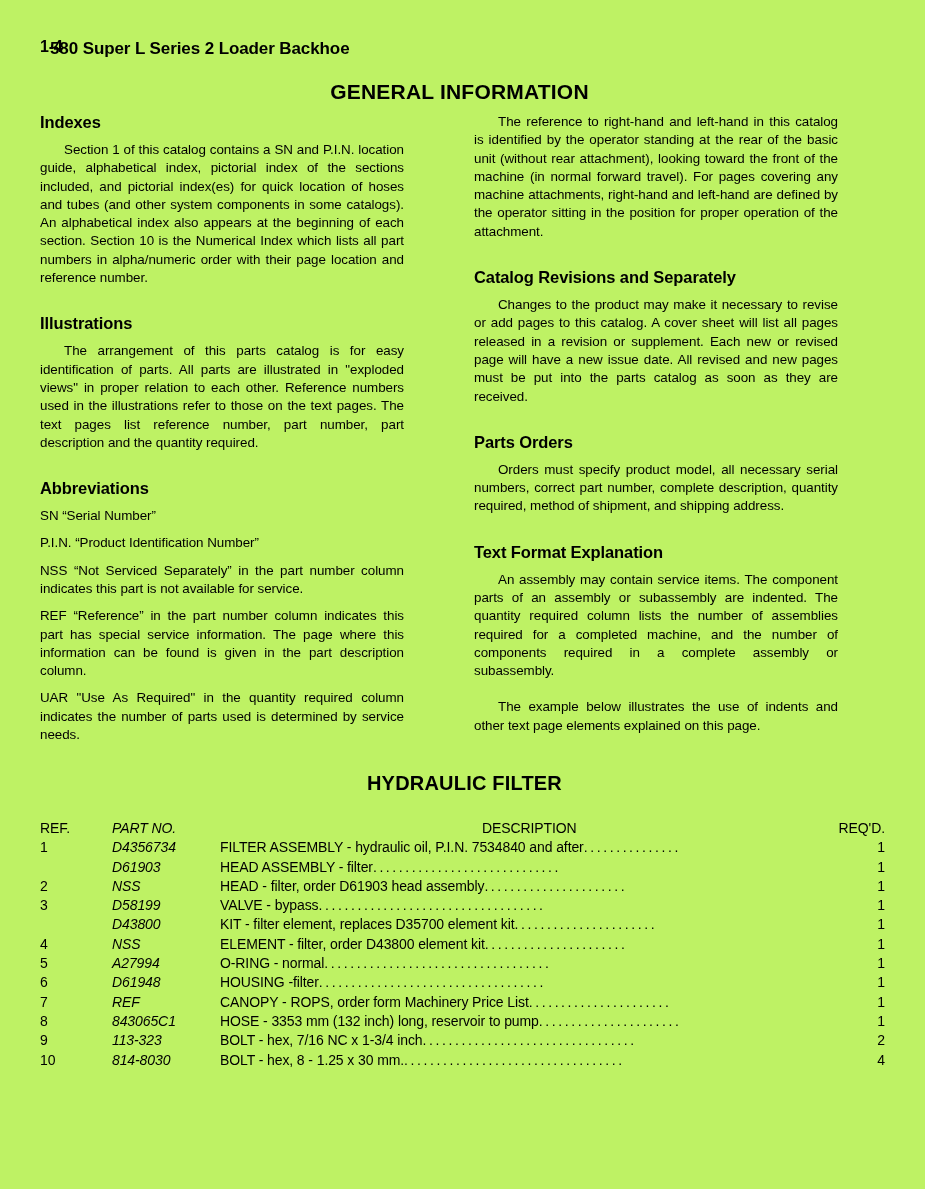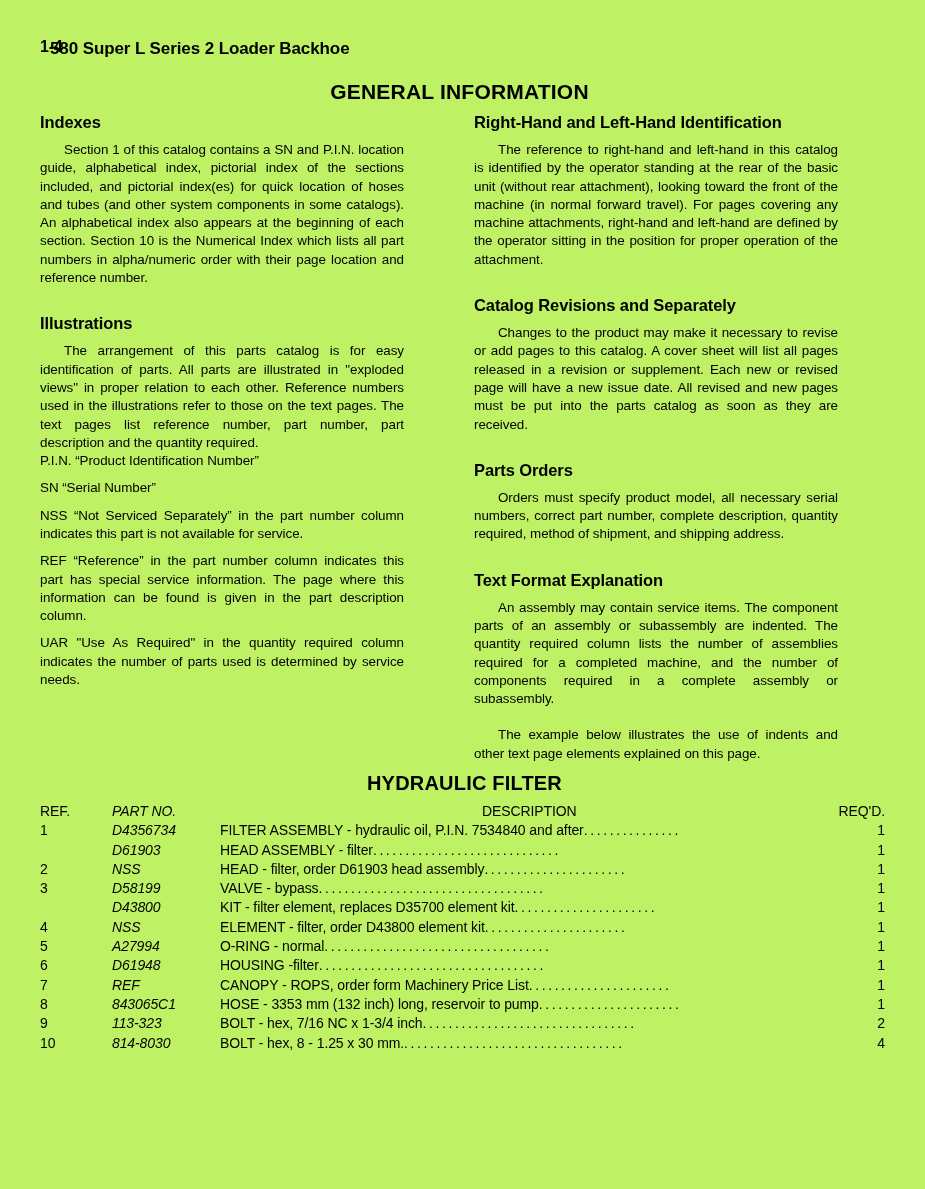--- a/index.html
+++ b/index.html
@@ -105,21 +105,21 @@
     position: absolute;
     top: 772px;
     left: 40px;
     width: 845px;
   }
   .parts-title {
     text-align: center;
     font-size: 20px;
     font-weight: bold;
     letter-spacing: 0.2px;
-    margin: 0 0 7px 0;
+    margin: 0 0 24px 0;
     padding-left: 4px;
   }
   table.parts {
     width: 100%;
     border-collapse: collapse;
     font-size: 14px;
     letter-spacing: -0.1px;
   }
   table.parts th,
   table.parts td {
@@ -165,31 +165,31 @@
   <div class="columns">
 
     <div class="col">
 
       <h2>Indexes</h2>
       <p class="body">Section 1 of this catalog contains a SN and P.I.N. location guide, alphabetical index, pictorial index of the sections included, and pictorial index(es) for quick location of hoses and tubes (and other system components in some catalogs). An alphabetical index also appears at the beginning of each section. Section 10 is the Numerical Index which lists all part numbers in alpha/numeric order with their page location and reference number.</p>
 
       <h2 class="spaced-lg">Illustrations</h2>
       <p class="body">The arrangement of this parts catalog is for easy identification of parts. All parts are illustrated in "exploded views" in proper relation to each other. Reference numbers used in the illustrations refer to those on the text pages. The text pages list reference number, part number, part description and the quantity required.</p>
 
+      <h2 class="spaced-lg">Abbreviations</h2>
+      <p class="abbr">SN “Serial Number”</p>
       <p class="abbr">P.I.N. “Product Identification Number”</p>
-      <p class="abbr">SN “Serial Number”</p>
       <p class="abbr">NSS “Not Serviced Separately” in the part number column indicates this part is not available for service.</p>
       <p class="abbr">REF “Reference” in the part number column indicates this part has special service information. The page where this information can be found is given in the part description column.</p>
       <p class="abbr">UAR "Use As Required" in the quantity required column indicates the number of parts used is determined by service needs.</p>
 
     </div>
 
     <div class="col">
 
-      <h2>Right-Hand and Left-Hand Identification</h2>
       <p class="body">The reference to right-hand and left-hand in this catalog is identified by the operator standing at the rear of the basic unit (without rear attachment), looking toward the front of the machine (in normal forward travel). For pages covering any machine attachments, right-hand and left-hand are defined by the operator sitting in the position for proper operation of the attachment.</p>
 
       <h2 class="spaced-lg">Catalog Revisions and Separately</h2>
       <p class="body">Changes to the product may make it necessary to revise or add pages to this catalog. A cover sheet will list all pages released in a revision or supplement. Each new or revised page will have a new issue date. All revised and new pages must be put into the parts catalog as soon as they are received.</p>
 
       <h2 class="spaced-lg">Parts Orders</h2>
       <p class="body">Orders must specify product model, all necessary serial numbers, correct part number, complete description, quantity required, method of shipment, and shipping address.</p>
 
       <h2 class="spaced-lg">Text Format Explanation</h2>
       <p class="body">An assembly may contain service items. The component parts of an assembly or subassembly are indented. The quantity required column lists the number of assemblies required for a completed machine, and the number of components required in a complete assembly or subassembly.</p>

